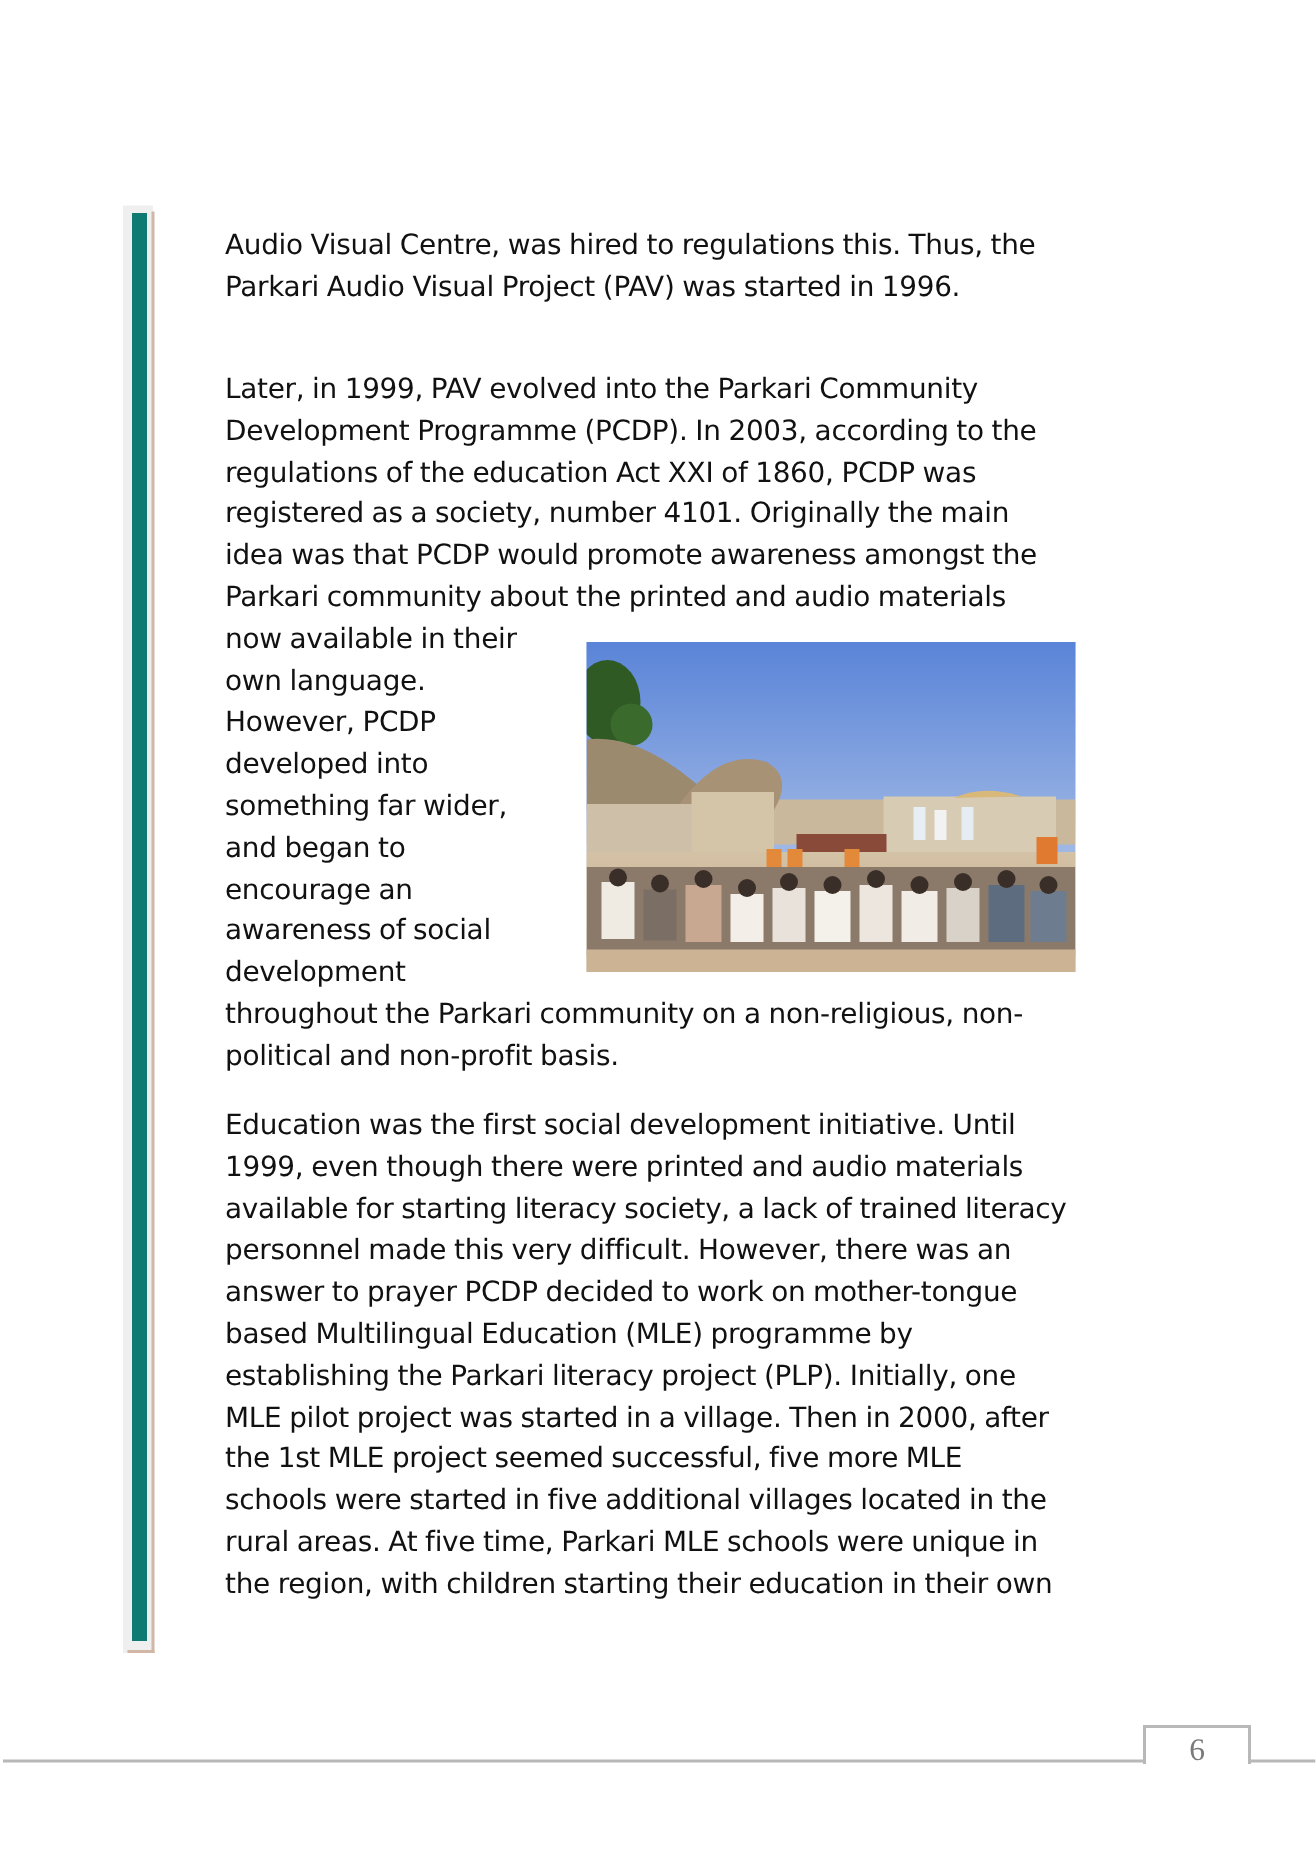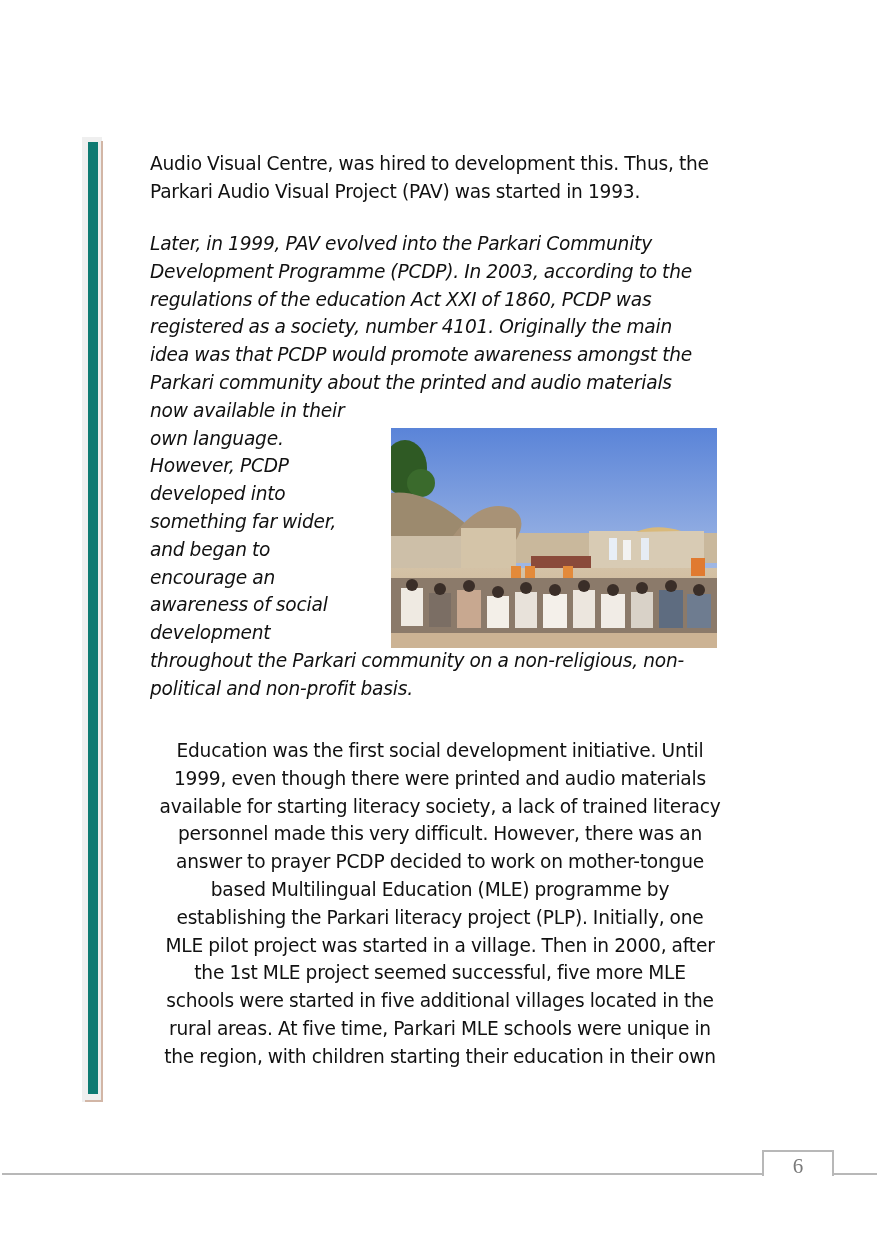--- a/index.html
+++ b/index.html
@@ -57,22 +57,22 @@
       line-height: 27.8px;
       letter-spacing: -0.2px;
       word-spacing: -0.5px;
       white-space: nowrap;
     }
     .text-block .line {
       display: block;
       height: 27.8px;
     }
     .para1 { top: 150px; }
-    .para2 { top: 230px; font-style: italic; }
-    .para3 { top: 737px; text-align: center; }
+    .para2 { top: 246px; }
+    .para3 { top: 737px; }
 
     
     .photo {
       position: absolute;
       left: 391px;
       top: 428px;
       width: 326px;
       height: 220px;
       overflow: hidden;
       background: linear-gradient(180deg, #5c86d6 0%, #87a8e2 35%, #b4c6e6 55%, #d8cfc0 62%, #c9b79f 100%);
@@ -114,22 +114,22 @@
   </style>
 </head>
 <body>
 
 <div class="side-bar-outer"></div>
 <div class="side-bar-teal"></div>
 <div class="side-bar-edge"></div>
 <div class="side-bar-bottom"></div>
 
 <div class="text-block para1">
-  <span class="line">Audio Visual Centre, was hired to development this. Thus, the</span>
-  <span class="line">Parkari Audio Visual Project (PAV) was started in 1993.</span>
+  <span class="line">Audio Visual Centre, was hired to regulations this. Thus, the</span>
+  <span class="line">Parkari Audio Visual Project (PAV) was started in 1996.</span>
 </div>
 
 <div class="text-block para2">
   <span class="line">Later, in 1999, PAV evolved into the Parkari Community</span>
   <span class="line">Development Programme (PCDP). In 2003, according to the</span>
   <span class="line">regulations of the education Act XXI of 1860, PCDP was</span>
   <span class="line">registered as a society,  number 4101. Originally the main</span>
   <span class="line">idea was that PCDP would promote awareness amongst the</span>
   <span class="line">Parkari community about the printed and audio materials</span>
   <span class="line">now available in their</span>

